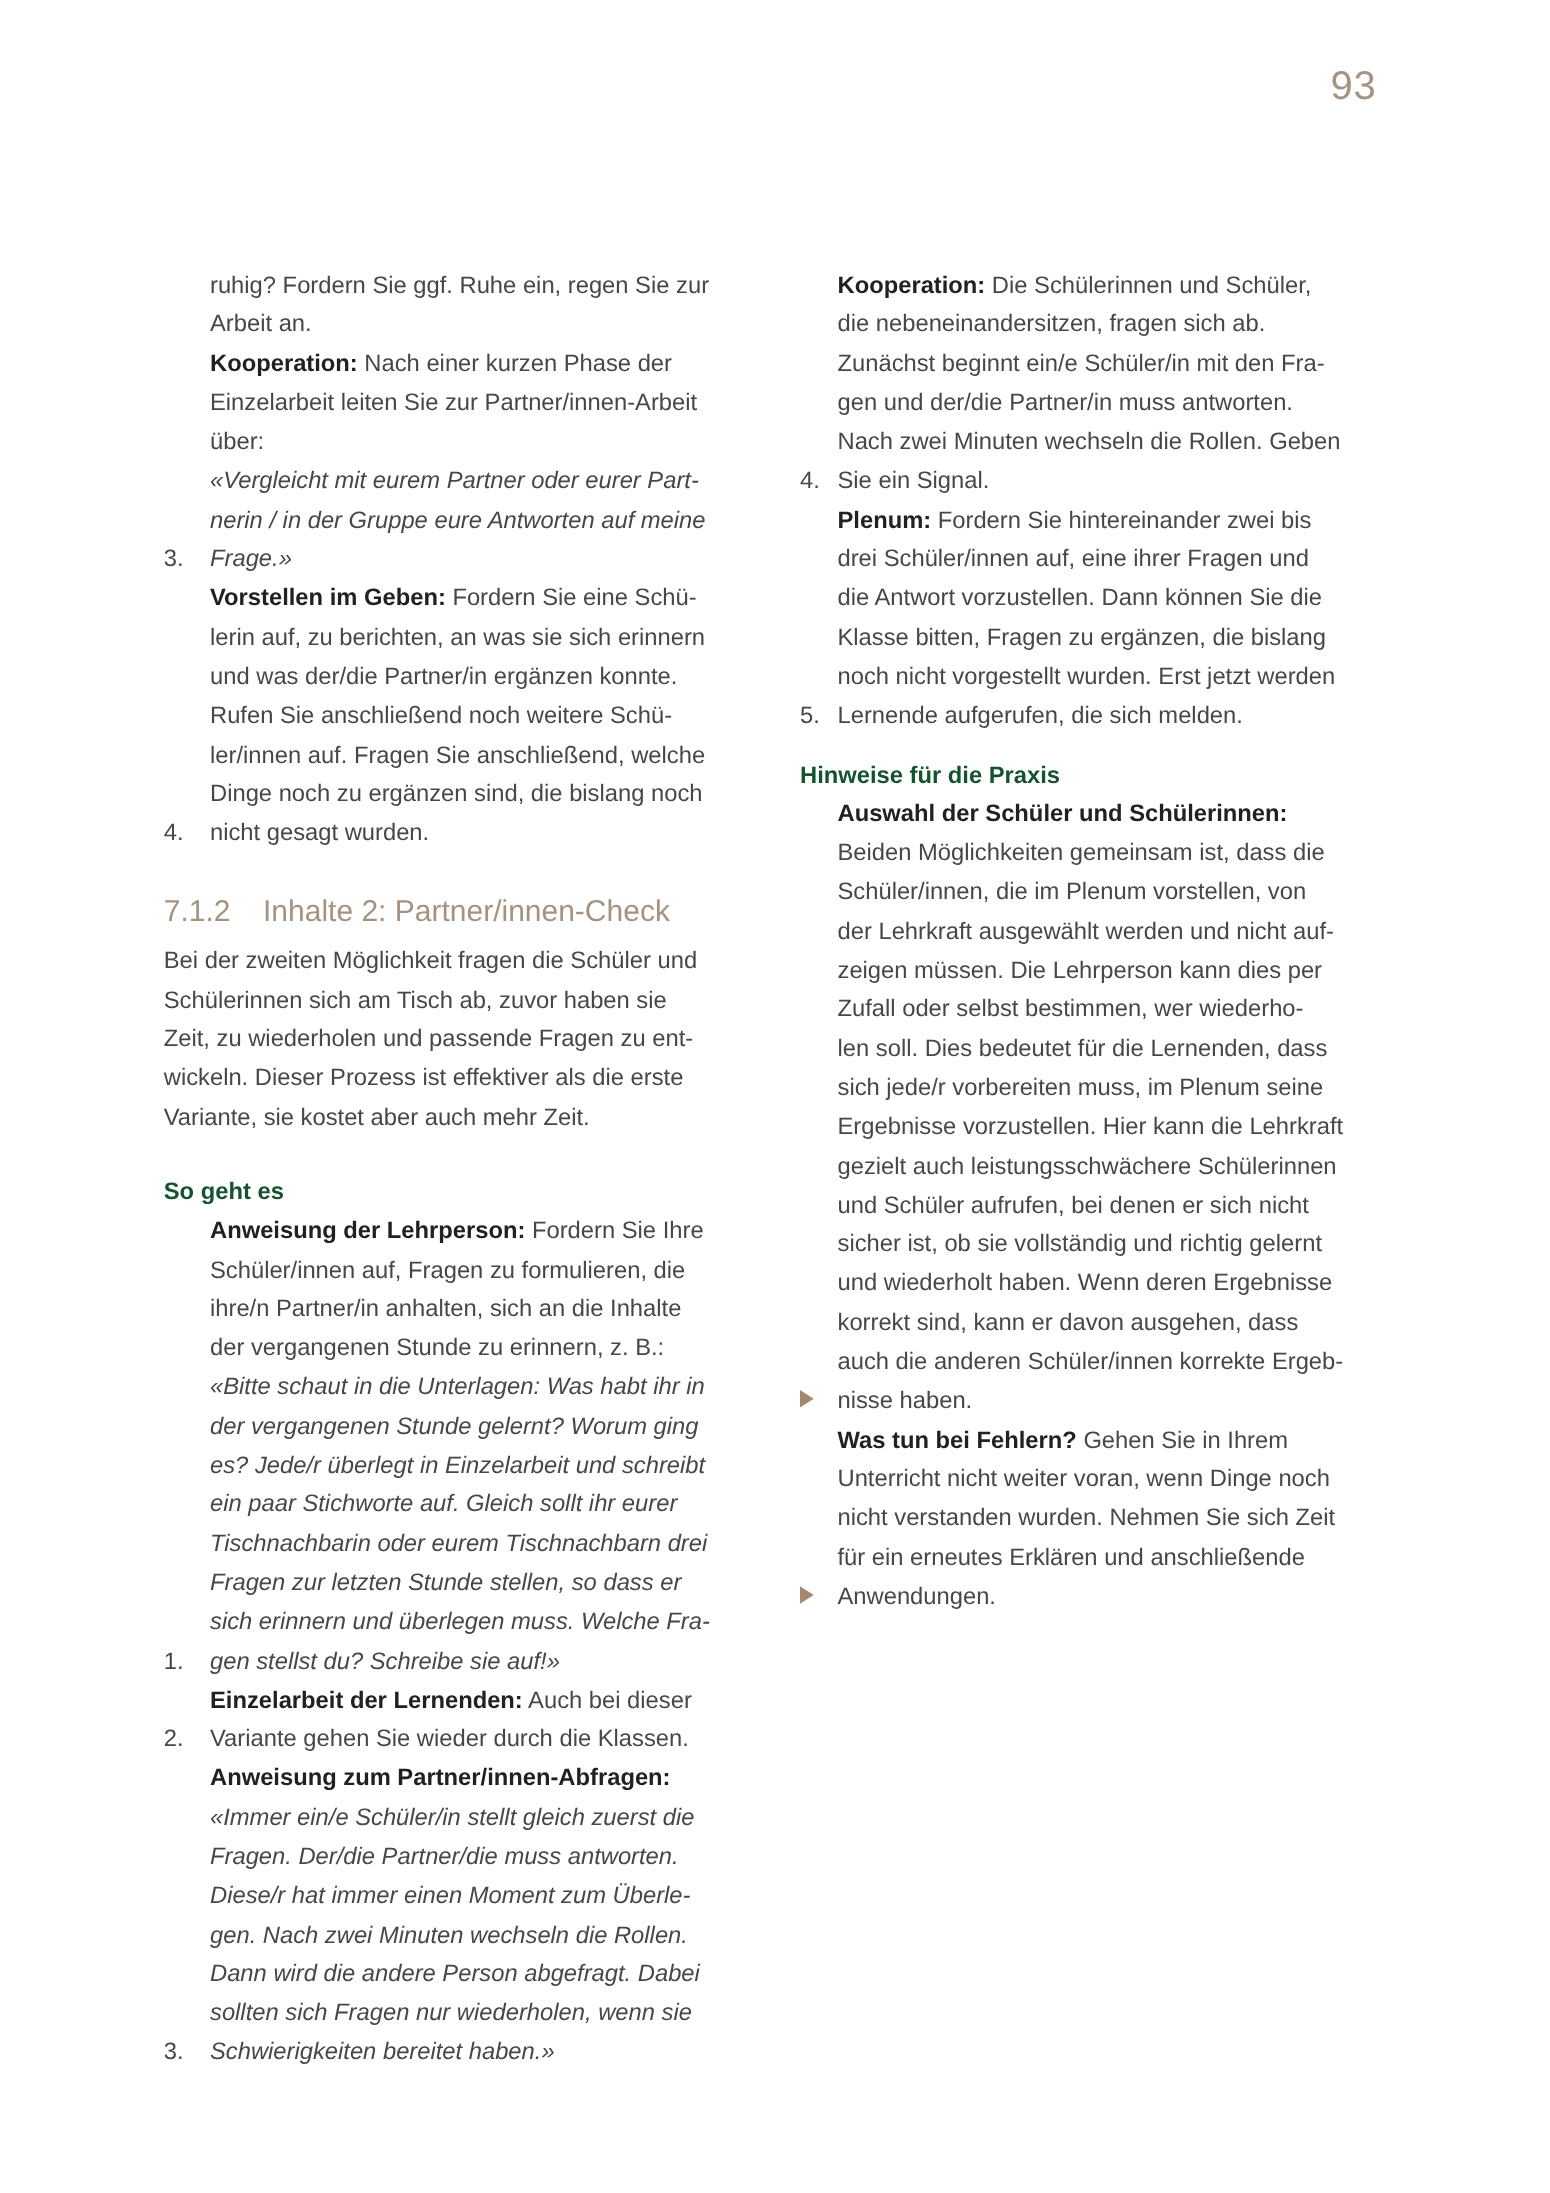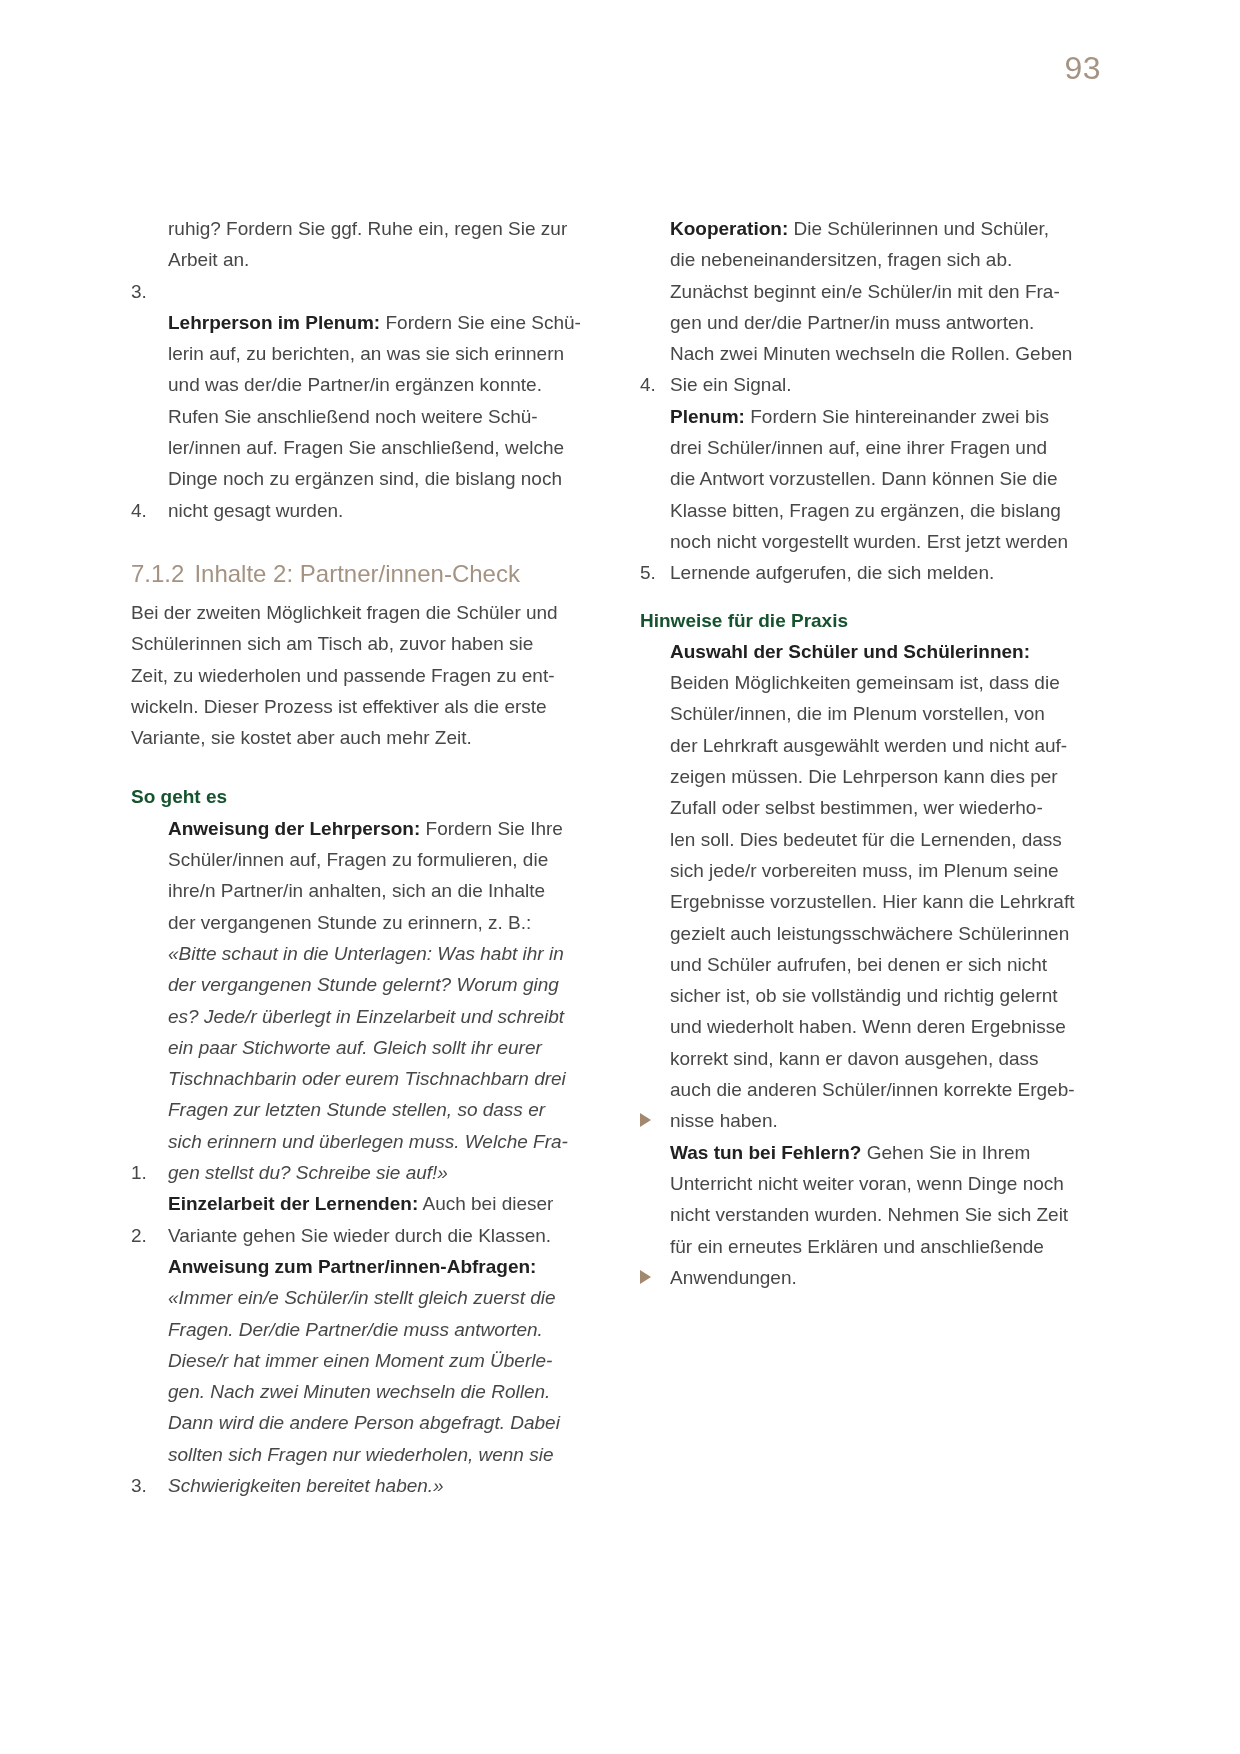--- a/index.html
+++ b/index.html
@@ -39,21 +39,21 @@
   .seg.italic { font-style:italic; }
 
   .section-heading {
     font-size:24px;
     line-height:30px;
     font-weight:400;
     color:#a59382;
     margin:33px 0 8px 0;
     white-space:pre;
   }
-  .section-heading .num { margin-right:10px; }
+  .section-heading .num { margin-right:26px; }
 
   .sub-heading {
     font-size:19px;
     line-height:31.3px;
     font-weight:bold;
     color:#14532d;
     margin:28px 0 0 0;
   }
   .col-right .sub-heading { margin-top:16px; }
 
@@ -74,24 +74,30 @@
 <div class="page-number">93</div>
 
 <div class="col col-left" id="col-left">
     <div class="li">
       <div class="marker"></div>
       <div class="content"><span class="seg normal">ruhig? Fordern Sie ggf. Ruhe ein, regen Sie zur
 Arbeit an.</span></div>
     </div>
     <div class="li">
       <div class="marker">3.</div>
+      <div class="content"><span class="seg bold">Kooperation:</span><span class="seg normal"> Nach einer kurzen Phase der
+Einzelarbeit leiten Sie zur Partner/innen-Arbeit
+über:
+</span><span class="seg italic">«Vergleicht mit eurem Partner oder eurer Part-
+nerin / in der Gruppe eure Antworten auf meine
+Frage.»</span></div>
     </div>
     <div class="li">
       <div class="marker">4.</div>
-      <div class="content"><span class="seg bold">Lehrperson im Plenum:</span><span class="seg normal"> Fordern Sie eine Schü-
+      <div class="content"><span class="seg bold">Vorstellen im Geben:</span><span class="seg normal"> Fordern Sie eine Schü-
 lerin auf, zu berichten, an was sie sich erinnern
 und was der/die Partner/in ergänzen konnte.
 Rufen Sie anschließend noch weitere Schü-
 ler/innen auf. Fragen Sie anschließend, welche
 Dinge noch zu ergänzen sind, die bislang noch
 nicht gesagt wurden.</span></div>
     </div>
     <div class="section-heading"><span class="num">7.1.2</span><span>Inhalte 2: Partner/innen-Check</span></div>
     <div class="paragraph"><span class="seg normal">Bei der zweiten Möglichkeit fragen die Schüler und
 Schülerinnen sich am Tisch ab, zuvor haben sie

